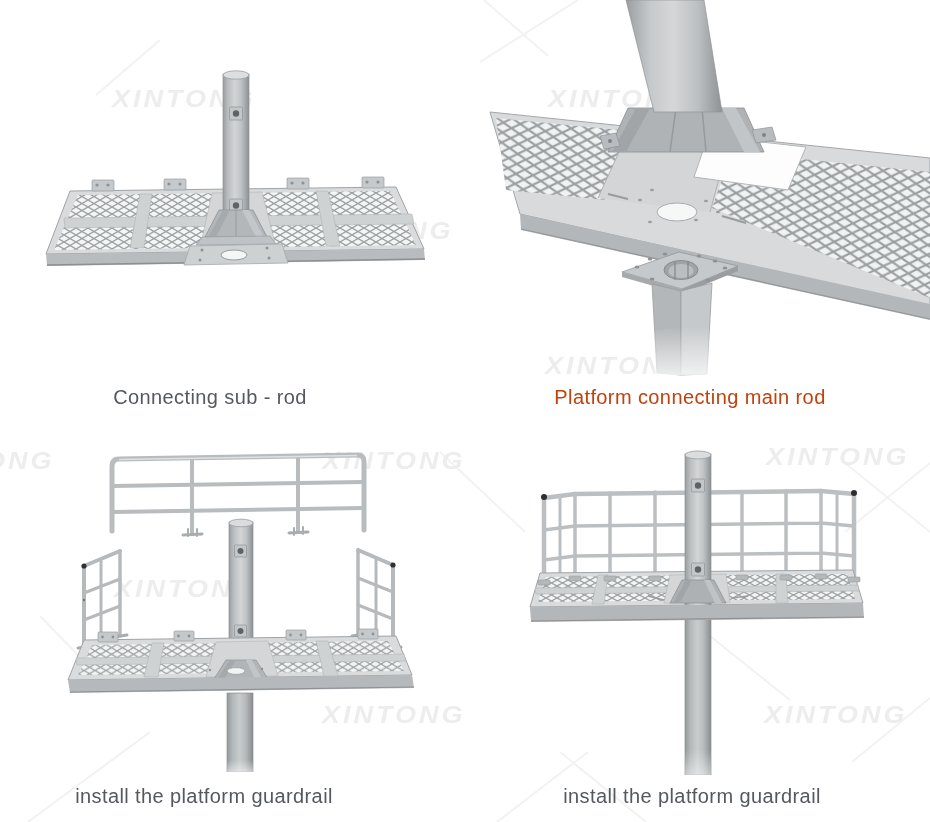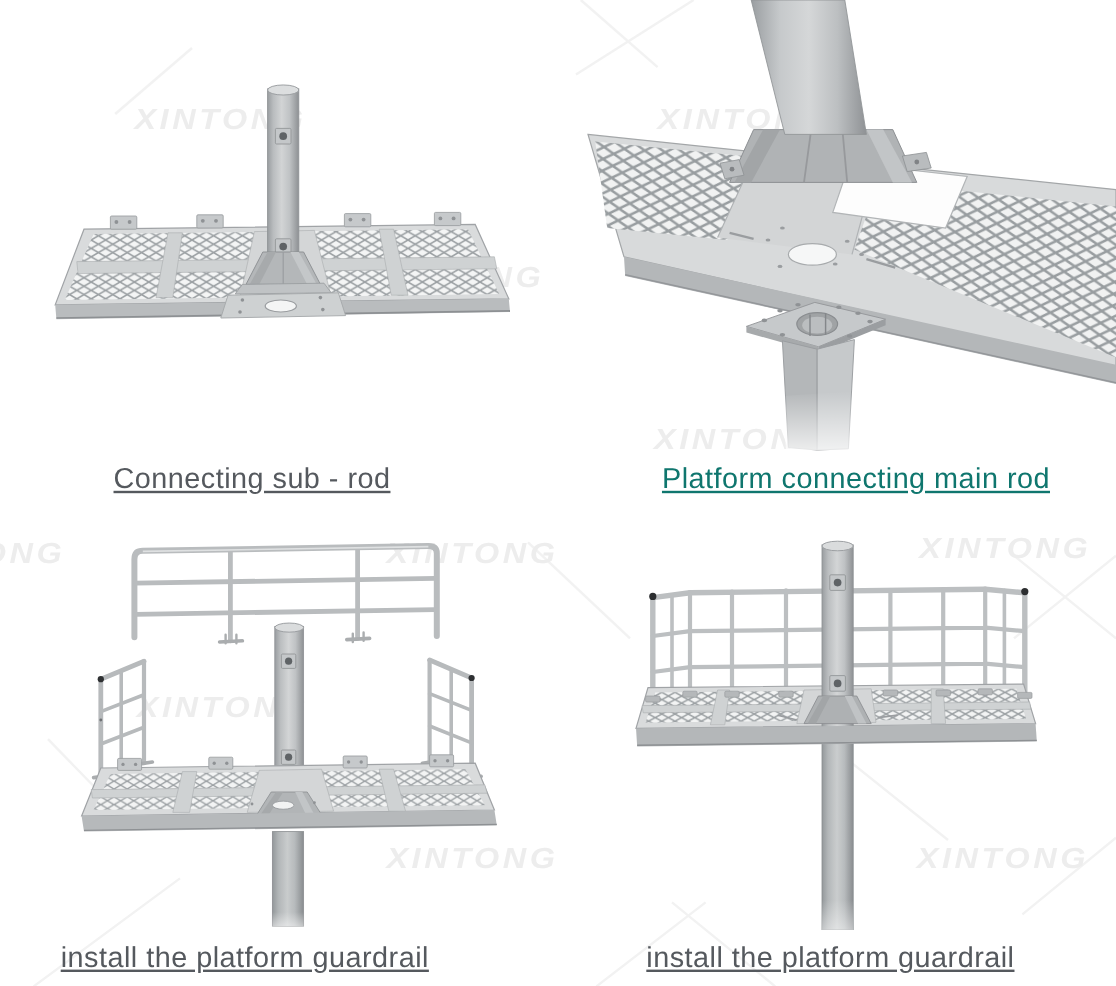--- a/index.html
+++ b/index.html
@@ -14,21 +14,21 @@
     position:absolute;font-style:italic;font-weight:700;font-size:27px;
     letter-spacing:3px;white-space:nowrap;transform:scaleY(.9);
   }
   .panel{position:absolute;margin:0;padding:0;}
   .panel svg{display:block;}
   .p1{left:40px;top:60px;}
   .p2{left:480px;top:0px;}
   .p3{left:40px;top:430px;}
   .p4{left:480px;top:430px;}
   .caption{
-    position:absolute;font-size:24px;letter-spacing:.4px;text-align:center;text-decoration:underline;
+    position:absolute;font-size:20px;letter-spacing:.4px;text-align:center;
   }
   .c1{left:40px;top:386px;width:340px;}
   .c2{left:505px;top:386px;width:370px;}
   .c3{left:38px;top:785px;width:332px;}
   .c4{left:508px;top:785px;width:368px;}
 </style>
 </head>
 <body>
 
 <div class="canvas">
@@ -370,17 +370,17 @@
 
       <polygon points="50,177 383,173 384,188 51,192" fill="#b4b7b9"></polygon>
       <path d="M51,191 L384,187" stroke="#8d9093" stroke-width="1.2" fill="none"></path>
 
       <rect x="205" y="190" width="26" height="155" fill="#4b5055" opacity="0.06"></rect>
       <rect x="205" y="320" width="26" height="25" fill="url(#fade4)"></rect>
     </svg>
   </figure>
 
   <div class="caption c1" style="color: rgb(85, 89, 94);">Connecting sub - rod</div>
-  <div class="caption c2" style="color: #0f766e; text-align: right;">Platform connecting main rod</div>
+  <div class="caption c2" style="color: #c2410c;">Platform connecting main rod</div>
   <div class="caption c3" style="color: rgb(85, 89, 94);">install the platform guardrail</div>
   <div class="caption c4" style="color: rgb(85, 89, 94);">install the platform guardrail</div>
 
 </div>
 
 </body></html>

